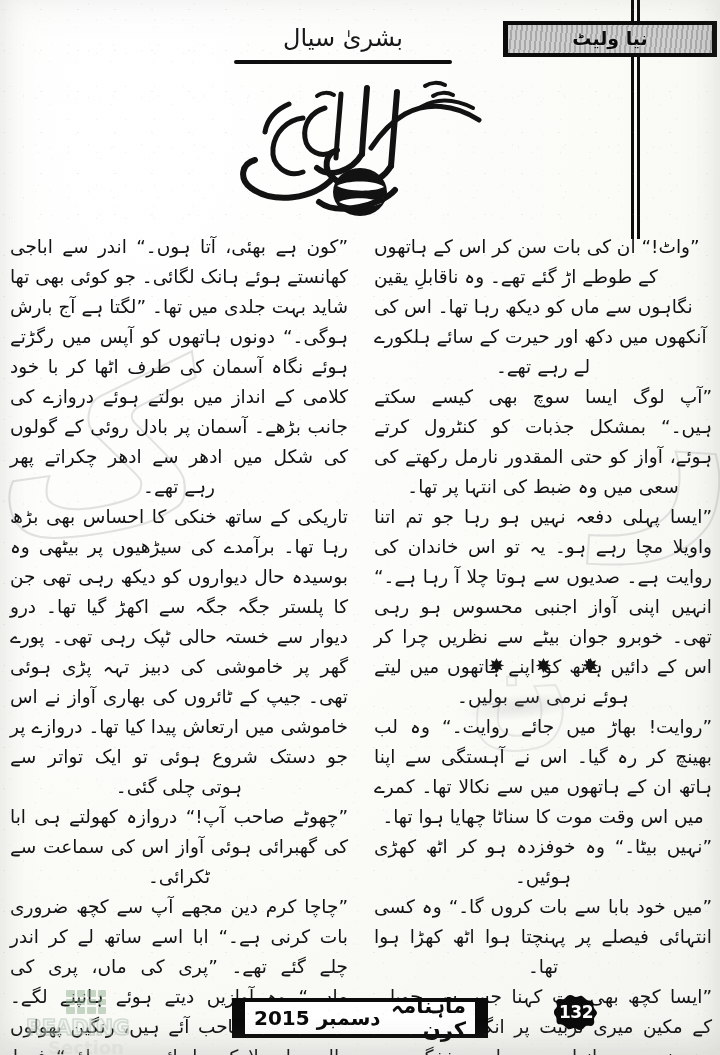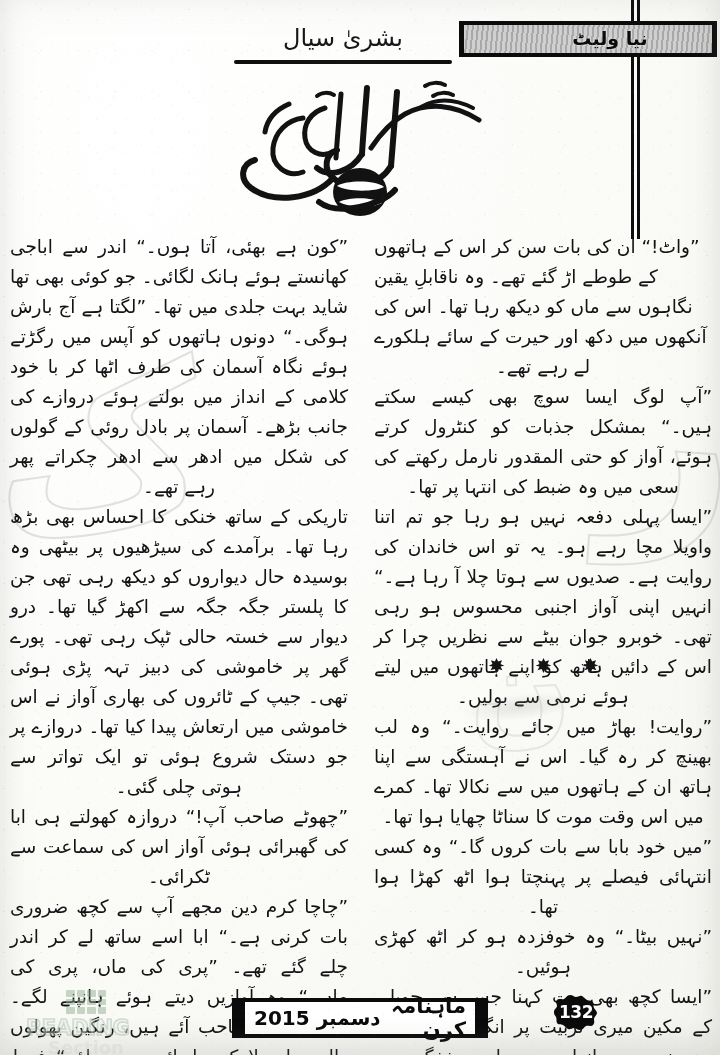--- a/index.html
+++ b/index.html
@@ -56,21 +56,20 @@
   #story-title svg{overflow:visible;}
   .cal{fill:none;stroke:#121212;stroke-linecap:round;stroke-linejoin:round;}
 
   
   #banner{
     position:absolute;right:4px;top:22px;width:212px;height:34px;
     background:#0b0b0b;
     box-shadow:0 0 0 1px #0b0b0b;
     display:flex;align-items:center;justify-content:center;
     overflow:hidden;
-    padding-left:44px;
   }
   #banner::before{
     content:"";position:absolute;inset:3px 4px;
     background:
       repeating-linear-gradient(96deg, rgba(255,255,255,.88) 0 3px, rgba(255,255,255,.70) 3px 5px);
     opacity:.92;
   }
   #banner-text{
     position:relative;z-index:2;color:#0b0b0b;font-size:19px;
     font-weight:700;letter-spacing:1px;
@@ -220,22 +219,22 @@
       </div>
   </div>
 
   <div id="body-area">
 
     <div class="col" id="col-right">
       <p class="lead">”واٹ!“ ان کی بات سن کر اس کے ہاتھوں کے طوطے اڑ گئے تھے۔ وہ ناقابلِ یقین نگاہوں سے ماں کو دیکھ رہا تھا۔ اس کی آنکھوں میں دکھ اور حیرت کے سائے ہلکورے لے رہے تھے۔</p>
       <p>”آپ لوگ ایسا سوچ بھی کیسے سکتے ہیں۔“ بمشکل جذبات کو کنٹرول کرتے ہوئے، آواز کو حتی المقدور نارمل رکھتے کی سعی میں وہ ضبط کی انتہا پر تھا۔</p>
       <p>”ایسا پہلی دفعہ نہیں ہو رہا جو تم اتنا واویلا مچا رہے ہو۔ یہ تو اس خاندان کی روایت ہے۔ صدیوں سے ہوتا چلا آ رہا ہے۔“ انہیں اپنی آواز اجنبی محسوس ہو رہی تھی۔ خوبرو جوان بیٹے سے نظریں چرا کر اس کے دائیں ہاتھ کو اپنے ہاتھوں میں لیتے ہوئے نرمی سے بولیں۔</p>
       <p>”روایت! بھاڑ میں جائے روایت۔“ وہ لب بھینچ کر رہ گیا۔ اس نے آہستگی سے اپنا ہاتھ ان کے ہاتھوں میں سے نکالا تھا۔ کمرے میں اس وقت موت کا سناٹا چھایا ہوا تھا۔</p>
+      <p>”نہیں بیٹا۔“ وہ خوفزدہ ہو کر اٹھ کھڑی ہوئیں۔</p>
       <p>”میں خود بابا سے بات کروں گا۔“ وہ کسی انتہائی فیصلے پر پہنچتا ہوا اٹھ کھڑا ہوا تھا۔</p>
-      <p>”نہیں بیٹا۔“ وہ خوفزدہ ہو کر اٹھ کھڑی ہوئیں۔</p>
       <p>”ایسا کچھ بھی مت کہنا جس سے حویلی کے مکین میری تربیت پر انگلیاں اٹھائیں۔“ وہ منت بھرے انداز میں بولیں۔ خفگی سے بھرپور نظر ان پر ڈال کر وہ باہر نکل گیا تھا۔ وہ ملتے ہوئے پردے کو دیکھتی رہ گئیں۔</p>
     </div>
 
     <div class="col" id="col-left">
       <p>”کون ہے بھئی، آتا ہوں۔“ اندر سے اباجی کھانستے ہوئے ہانک لگائی۔ جو کوئی بھی تھا شاید بہت جلدی میں تھا۔ ”لگتا ہے آج بارش ہوگی۔“ دونوں ہاتھوں کو آپس میں رگڑتے ہوئے نگاہ آسمان کی طرف اٹھا کر با خود کلامی کے انداز میں بولتے ہوئے دروازے کی جانب بڑھے۔ آسمان پر بادل روئی کے گولوں کی شکل میں ادھر سے ادھر چکراتے پھر رہے تھے۔</p>
       <p>تاریکی کے ساتھ خنکی کا احساس بھی بڑھ رہا تھا۔ برآمدے کی سیڑھیوں پر بیٹھی وہ بوسیدہ حال دیواروں کو دیکھ رہی تھی جن کا پلستر جگہ جگہ سے اکھڑ گیا تھا۔ درو دیوار سے خستہ حالی ٹپک رہی تھی۔ پورے گھر پر خاموشی کی دبیز تہہ پڑی ہوئی تھی۔ جیپ کے ٹائروں کی بھاری آواز نے اس خاموشی میں ارتعاش پیدا کیا تھا۔ دروازے پر جو دستک شروع ہوئی تو ایک تواتر سے ہوتی چلی گئی۔</p>
       <p>”چھوٹے صاحب آپ!“ دروازہ کھولتے ہی ابا کی گھبرائی ہوئی آواز اس کی سماعت سے ٹکرائی۔</p>
       <p>”چاچا کرم دین مجھے آپ سے کچھ ضروری بات کرنی ہے۔“ ابا اسے ساتھ لے کر اندر چلے گئے تھے۔ ”پری کی ماں، پری کی ماں۔“ وہ آوازیں دیتے ہوئے ہانپنے لگے۔ ”اپنے چھوٹے صاحب آئے ہیں، رنگین پھولوں والی چادر لا کر چارپائی پر بچھاؤ۔“ فرطِ مسرت اور کچھ گھبراہٹ میں ان کو کچھ سمجھ نہ آ رہا تھا۔</p>
 
     </div>

